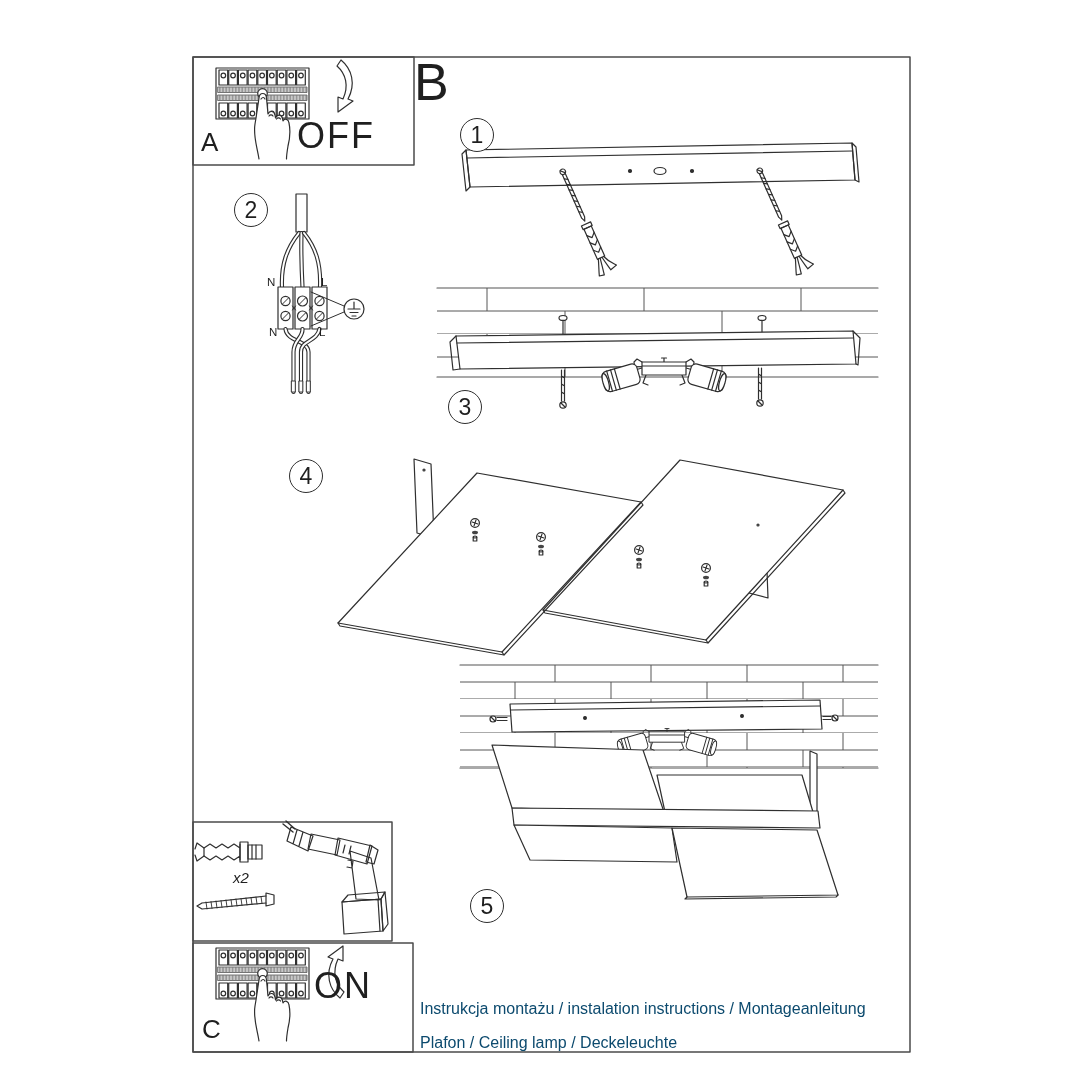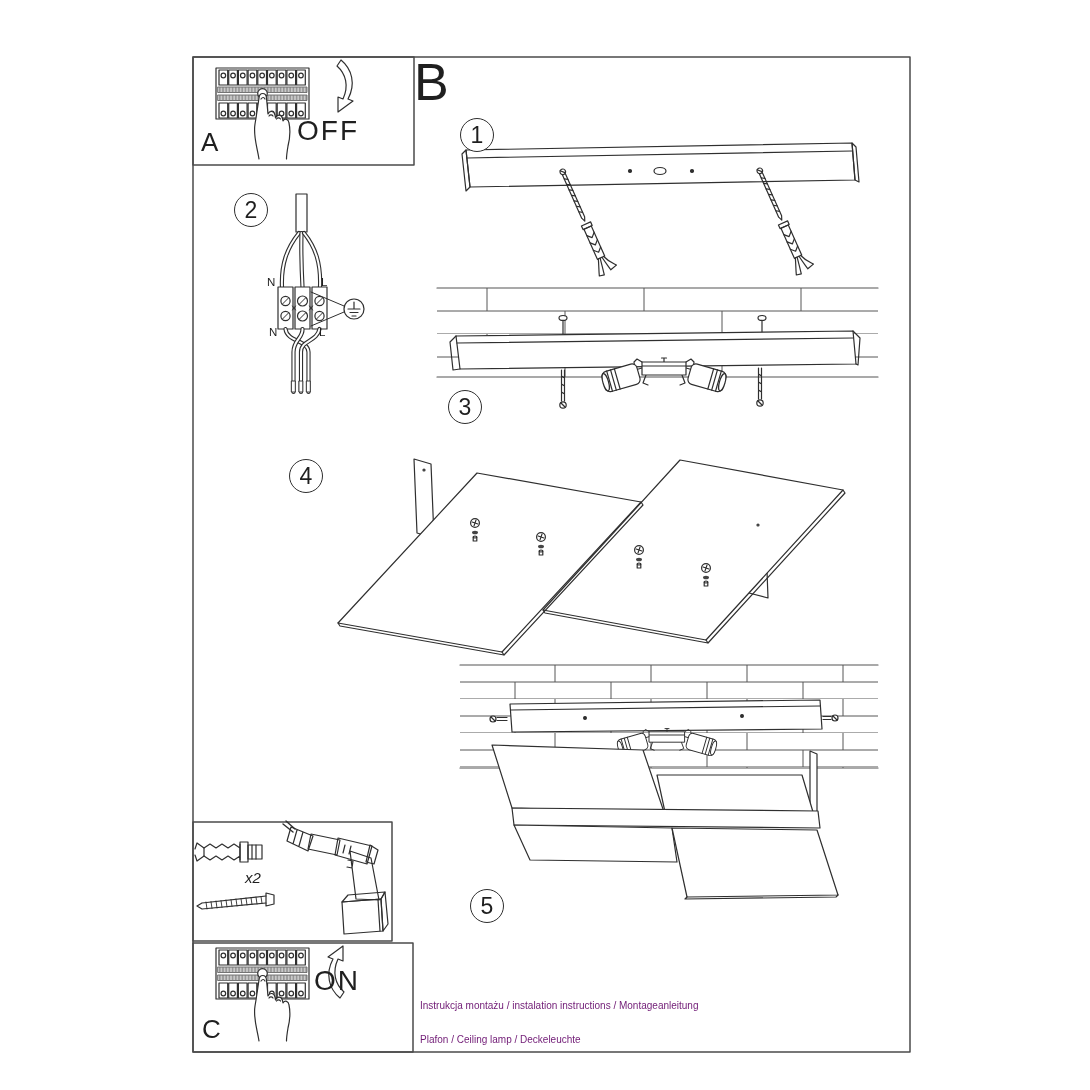--- a/index.html
+++ b/index.html
@@ -4,25 +4,25 @@
 <style>
   html,body{margin:0;padding:0;background:#fff;}
   .page{position:relative;width:1090px;height:1090px;background:#fff;overflow:hidden;
         font-family:"Liberation Sans",sans-serif;color:#1d1d1d;}
   .art{position:absolute;left:0;top:0;}
   .lbl{position:absolute;white-space:pre;color:#1f1f1f;}
   .badge{position:absolute;width:34px;height:34px;border:1.5px solid #2f2f2f;border-radius:50%;
          display:flex;align-items:center;justify-content:center;font-size:23px;color:#1f1f1f;
          background:#fff;box-sizing:border-box;}
   .big-letter{font-size:52px;}
-  .switch-word{font-size:28px;letter-spacing:2px;}
+  .switch-word{font-size:36px;letter-spacing:2px;}
   .corner-letter{font-size:26px;}
   .tiny{font-size:11.5px;}
-  .qty{font-size:15px;font-style:italic;margin-left:12px;}
-  .caption-line{font-size:10px;color:#701a75;}
+  .qty{font-size:15px;font-style:italic;}
+  .caption-line{font-size:16px;color:#0c4a6e;}
 </style>
 </head>
 <body>
 
 <div class="page">
 
 <svg class="art" width="1090" height="1090" viewBox="0 0 1090 1090">
   <defs>
     <pattern id="bricksA" width="157" height="46" patternUnits="userSpaceOnUse" x="437" y="288">
       <path d="M0,23 H157 M0,46 H157 M50,0 V23 M128,23 V46" stroke="#555" stroke-width="1" fill="none"></path>

